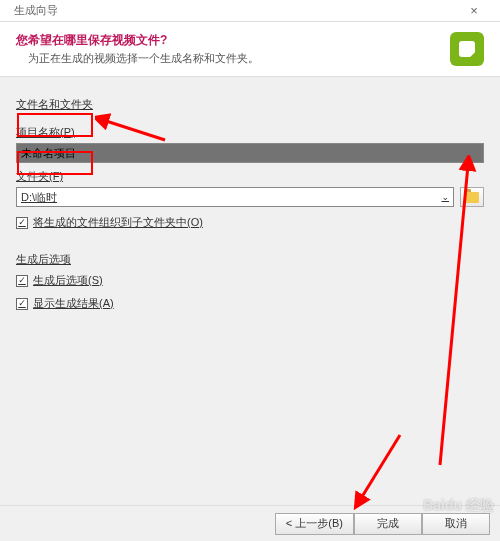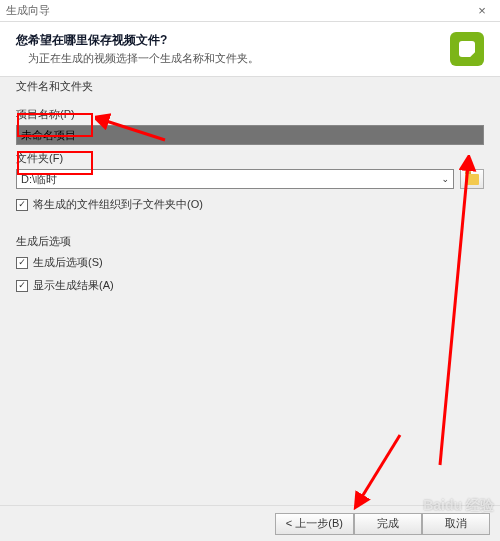--- a/index.html
+++ b/index.html
@@ -14,21 +14,21 @@
       background: #f0f0f0;
       position: relative;
       overflow: hidden;
     }
     .titlebar {
       height: 22px;
       background: #fff;
       border-bottom: 1px solid #ddd;
       display: flex;
       align-items: center;
-      padding: 0 6px;
+      padding: 0 14px;
       font-size: 11px;
       color: #666;
     }
     .titlebar-title {
       flex: 1;
     }
     .close-btn {
       width: 24px;
       text-align: center;
       font-size: 13px;
@@ -42,21 +42,21 @@
       display: flex;
       align-items: flex-start;
       gap: 10px;
     }
     .header-text {
       flex: 1;
     }
     .header-title {
       font-size: 12px;
       font-weight: bold;
-      color: #0f172a;
+      color: #be185d;
     }
     .header-sub {
       font-size: 11px;
       color: #555;
       margin-top: 2px;
       padding-left: 12px;
     }
     .header-logo {
       width: 34px;
       height: 34px;
@@ -69,23 +69,24 @@
     }
     .header-logo::before {
       content: "";
       width: 16px;
       height: 16px;
       background: #fff;
       border-radius: 3px;
       clip-path: polygon(0 0, 100% 0, 100% 70%, 70% 100%, 0 100%);
     }
     .content {
-      padding: 2px 16px;
-      font-size: 11px;
-      color: #333;
+      padding: 20px 16px;
+      font-size: 11px;
+      color: #333;
+      text-decoration: underline;
     }
     .section-title {
       font-size: 11px;
       color: #333;
       margin-bottom: 6px;
     }
     .field-label {
       font-size: 11px;
       color: #333;
       margin-top: 13px;

